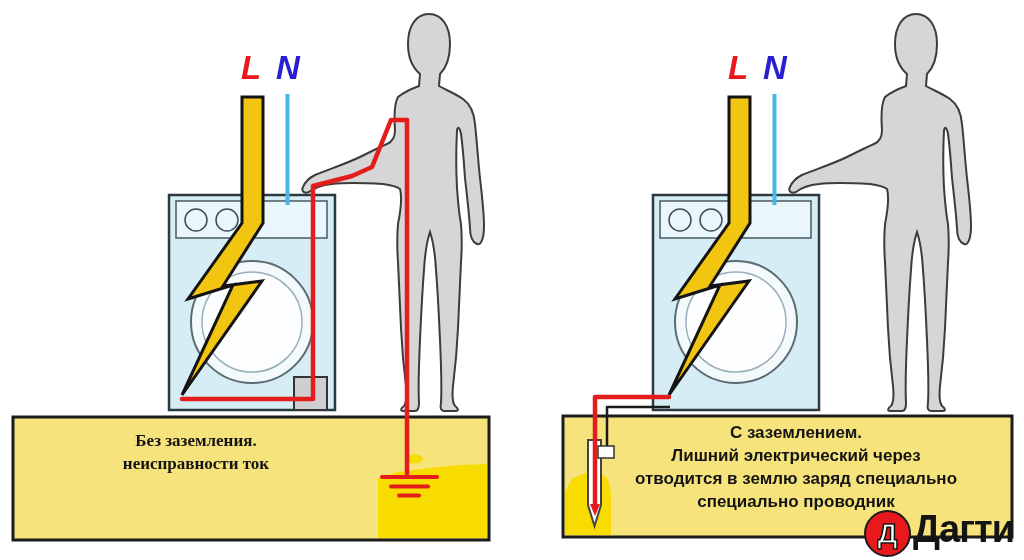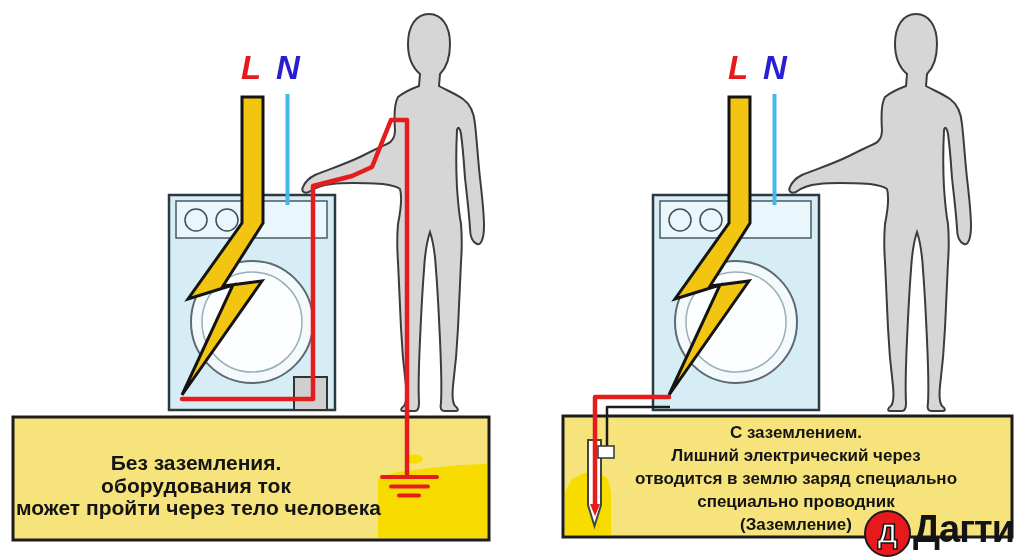--- a/index.html
+++ b/index.html
@@ -9,21 +9,21 @@
   .wire-label{position:absolute;width:34px;text-align:center;
               font-size:33px;font-weight:bold;font-style:italic;line-height:36px;}
   .wire-label.live{color:var(--live_red);}
   .wire-label.neutral{color:var(--neutral_blue);}
   #lbl-l-left{left:234px;top:50px;}
   #lbl-n-left{left:271px;top:50px;}
   #lbl-l-right{left:721px;top:50px;}
   #lbl-n-right{left:758px;top:50px;}
   .caption{position:absolute;text-align:center;color:#141414;font-weight:bold;}
   .caption .cap-line{white-space:nowrap;}
-  #caption-left{left:16px;top:452px;width:360px;font-size:21px;line-height:22.5px;}
+  #caption-left{left:16px;top:430px;width:360px;font-size:17px;line-height:22.5px;font-family:Liberation Serif, serif;}
   #caption-right{left:592px;top:421px;width:408px;font-size:17px;line-height:23px;}
   .logo{position:absolute;left:0;top:0;}
   .logo-circle{position:absolute;left:864px;top:510px;width:47px;height:47px;
                background:var(--logo_red);border:2px solid #1a1a1a;border-radius:50%;
                box-sizing:border-box;display:flex;align-items:center;justify-content:center;}
   .logo-letter{color:#ffffff;font-size:28px;font-weight:bold;line-height:1;
                -webkit-text-stroke:1.5px #111;}
   .logo-name{position:absolute;left:913px;top:508px;font-size:38px;font-weight:bold;
              color:#141414;letter-spacing:-1px;white-space:nowrap;}
 </style>
@@ -109,29 +109,27 @@
   <rect x="598" y="446" width="16" height="12" fill="#ffffff" stroke="#333" stroke-width="1.5"></rect>
 </svg>
 
   <div class="wire-label live" id="lbl-l-left">L</div>
   <div class="wire-label neutral" id="lbl-n-left">N</div>
   <div class="wire-label live" id="lbl-l-right">L</div>
   <div class="wire-label neutral" id="lbl-n-right">N</div>
 
   <div class="caption" id="caption-left">
     <div class="cap-line">Без заземления.</div>
-    <div class="cap-line">оборудования ток</div>
-    <div class="cap-line">может пройти через тело человека</div>
+    <div class="cap-line">неисправности ток</div>
   </div>
   <div class="caption" id="caption-right">
     <div class="cap-line">С заземлением.</div>
     <div class="cap-line">Лишний электрический через</div>
     <div class="cap-line">отводится в землю заряд специально</div>
     <div class="cap-line">специально проводник</div>
-    <div class="cap-line">(Заземление)</div>
   </div>
 
   <div class="logo">
     <div class="logo-circle">
       <span class="logo-letter">Д</span>
     </div>
     <div class="logo-name">Дагти</div>
   </div>
 
 </div>

